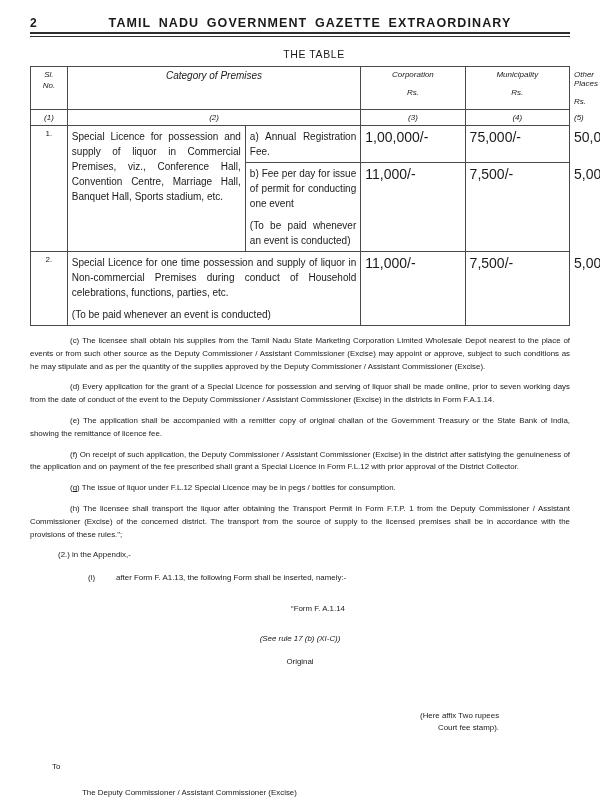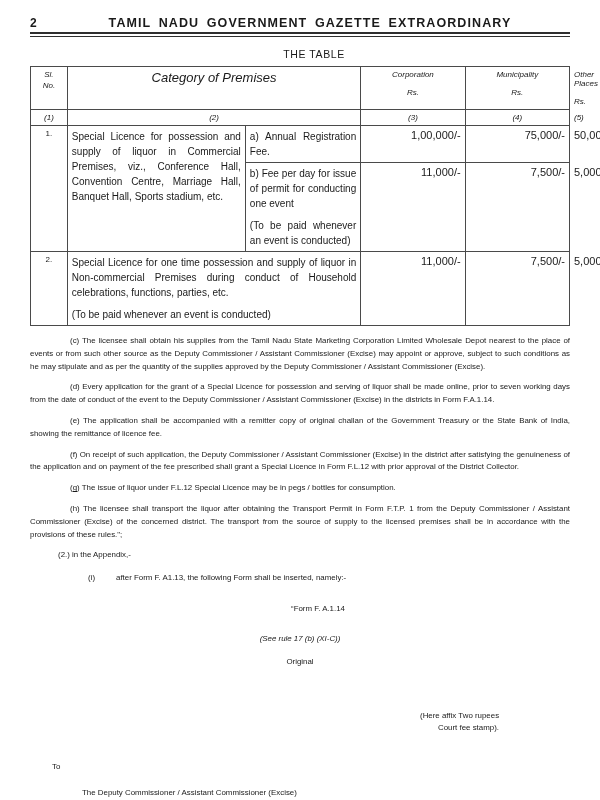--- a/index.html
+++ b/index.html
@@ -105,21 +105,21 @@
   }
   .th-sl {
     text-align: center;
     font-style: italic;
     font-size: 8px;
     line-height: 1.35;
   }
   .th-cat {
     text-align: center;
     font-style: italic;
-    font-size: 13px;
+    font-size: 10px;
     vertical-align: middle;
   }
   .numrow td {
     text-align: center;
     font-style: italic;
     font-size: 8px;
     padding-top: 2px;
     padding-bottom: 2px;
   }
   .cell-sl {
@@ -130,22 +130,22 @@
   .cell-text {
     text-align: justify;
     line-height: 1.5;
     font-size: 10px;
   }
   .cell-text .para-gap {
     display: block;
     margin-top: 7px;
   }
   .cell-amount {
-    text-align: right;
-    font-size: 11px;
+    text-align: left;
+    font-size: 14px;
     padding-top: 4px;
   }
 
   
   .body-text {
     margin: 0 30px;
     padding-top: 9px;
     font-size: 7.9px;
     line-height: 1.62;
     text-align: justify;

